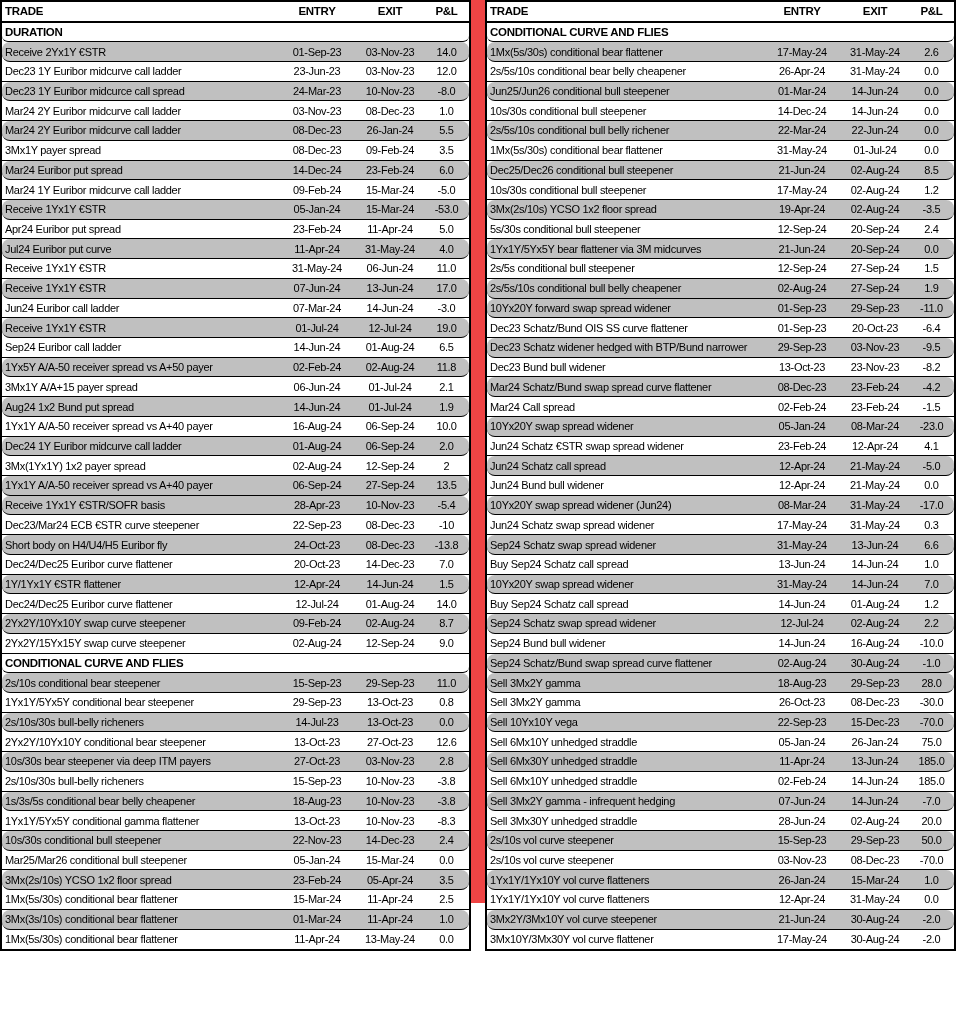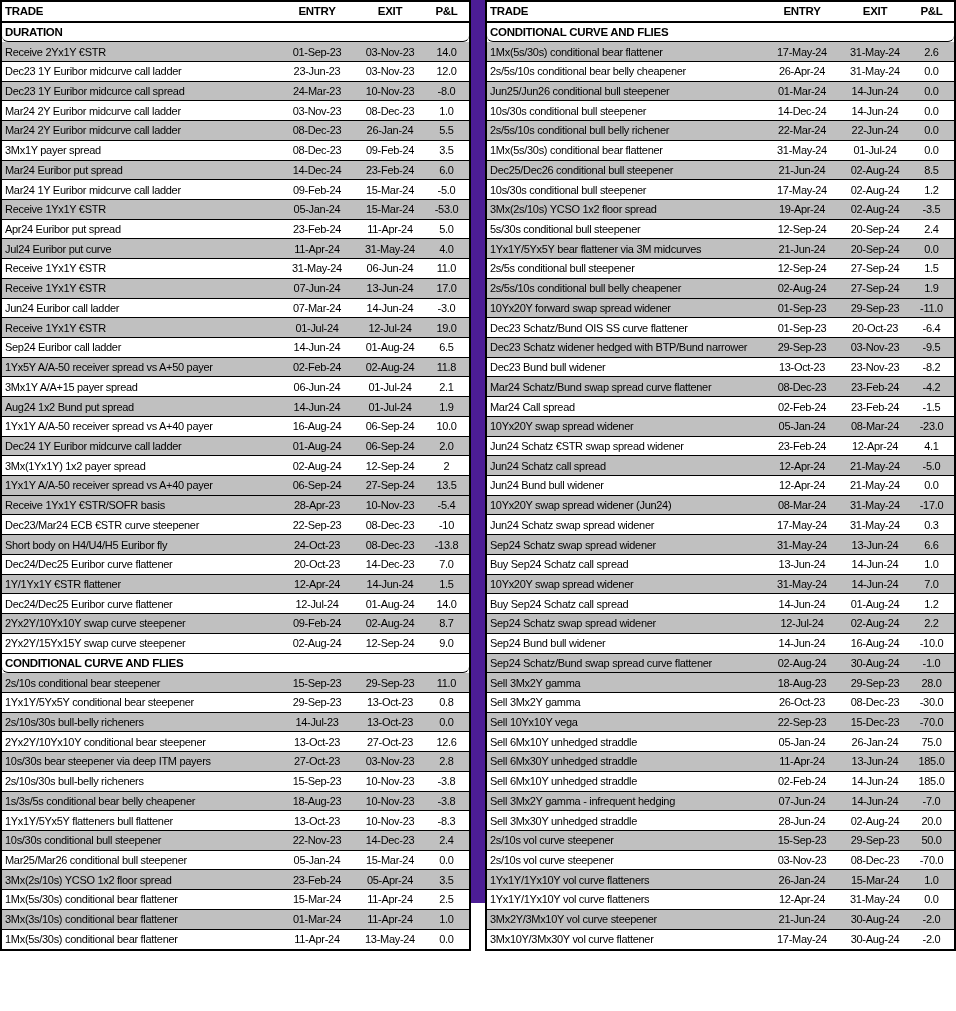--- a/index.html
+++ b/index.html
@@ -5,21 +5,21 @@
   * { margin: 0; padding: 0; box-sizing: border-box; }
   html, body { width: 956px; height: 1011px; background: #ffffff; }
   body {
     font-family: "Liberation Sans", sans-serif;
     font-size: 11px;
     letter-spacing: -0.3px;
     color: #000;
     position: relative;
     overflow: hidden;
   }
-  .page { position: relative; width: 956px; height: 903px; background: #4c1d95; }
+  .page { position: relative; width: 956px; height: 903px; background: #ef4444; }
   .tbl {
     position: absolute;
     top: 0;
     width: 471px;
     border: 2px solid #000;
     background: #fff;
     display: flex;
     flex-direction: column;
   }
   .tbl-left  { left: 0; }
@@ -29,21 +29,21 @@
     flex: none;
     height: 19.72px;
     border-bottom: 1px solid #000;
     align-items: center;
     overflow: hidden;
     background: #fff;
   }
   .row:last-child { border-bottom: none; }
   .row.header-row { font-weight: bold; font-size: 11.5px; border-bottom-width: 2px; height: 20.5px; }
   .row.section-row { font-weight: bold; font-size: 11.5px; border-radius: 6px; }
-  .row.shaded { background: #c0c0c0; }
+  .row.shaded { background: #c0c0c0; border-radius: 8px; }
   .cell { white-space: nowrap; overflow: hidden; }
   .c-trade { flex: 1 1 auto; text-align: left; padding-left: 3px; }
   .c-entry { flex: none; width: 78px; text-align: center; }
   .c-exit  { flex: none; width: 68px; text-align: center; }
   .c-pnl   { flex: none; width: 45px; text-align: center; }
 </style>
 </head>
 <body>
 
 <div class="page">
@@ -282,21 +282,21 @@
         <div class="cell c-exit">10-Nov-23</div>
         <div class="cell c-pnl">-3.8</div>
       </div>
       <div class="row trade-row shaded">
         <div class="cell c-trade">1s/3s/5s conditional bear belly cheapener</div>
         <div class="cell c-entry">18-Aug-23</div>
         <div class="cell c-exit">10-Nov-23</div>
         <div class="cell c-pnl">-3.8</div>
       </div>
       <div class="row trade-row">
-        <div class="cell c-trade">1Yx1Y/5Yx5Y flatteners bull flattener</div>
+        <div class="cell c-trade">1Yx1Y/5Yx5Y conditional gamma flattener</div>
         <div class="cell c-entry">13-Oct-23</div>
         <div class="cell c-exit">10-Nov-23</div>
         <div class="cell c-pnl">-8.3</div>
       </div>
       <div class="row trade-row shaded">
         <div class="cell c-trade">10s/30s conditional bull steepener</div>
         <div class="cell c-entry">22-Nov-23</div>
         <div class="cell c-exit">14-Dec-23</div>
         <div class="cell c-pnl">2.4</div>
       </div>

